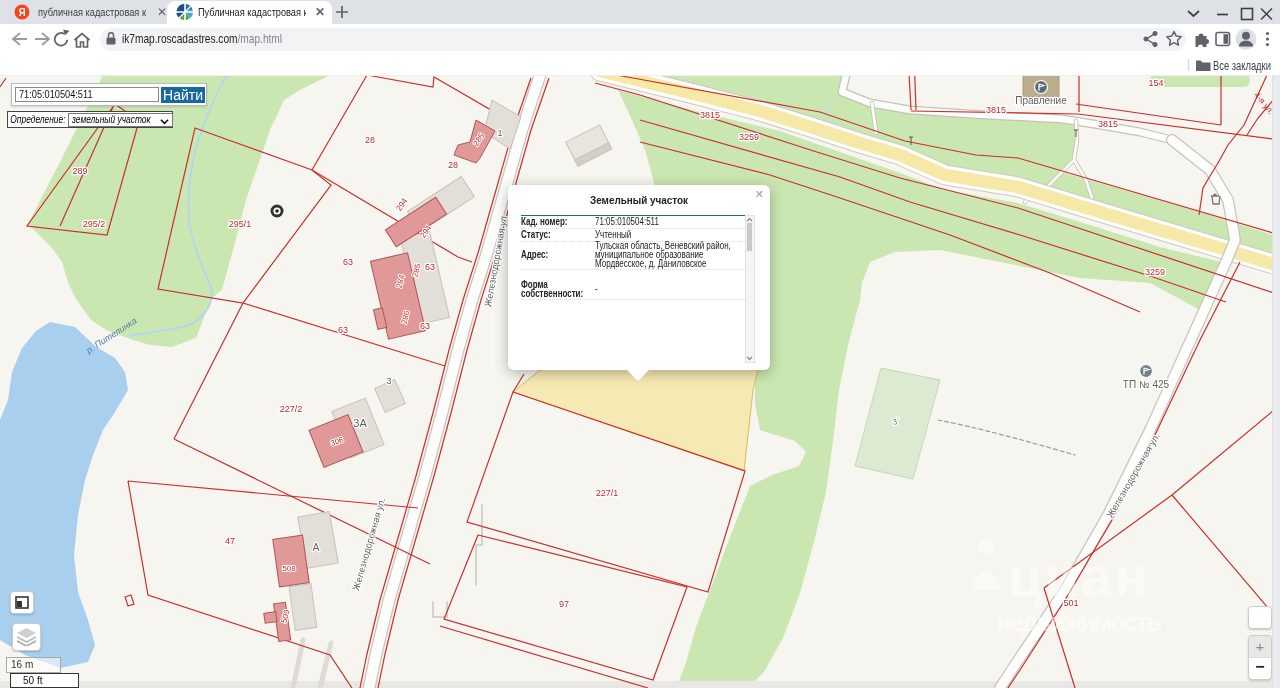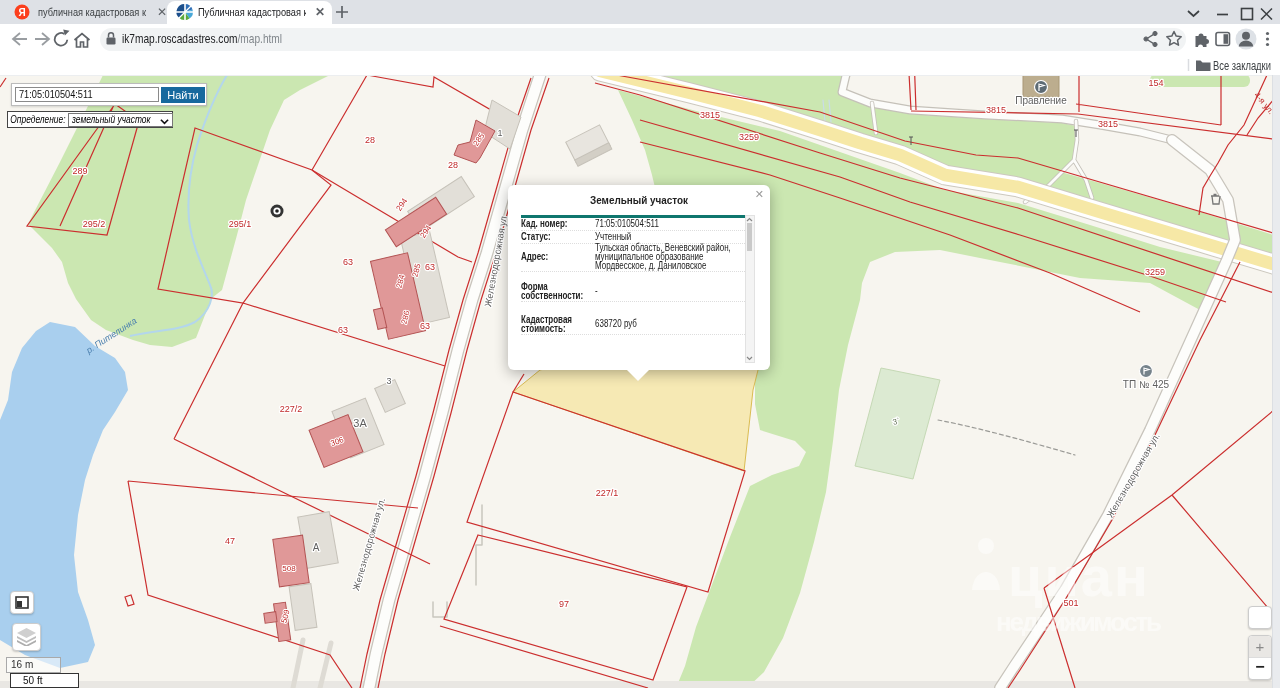--- a/index.html
+++ b/index.html
@@ -16,28 +16,28 @@
   #navbar{left:0;top:24px;width:1280px;height:31px;background:#fff;}
   #urlpill{left:100px;top:28px;width:1086px;height:23px;background:#f1f3f4;border-radius:12px;}
   #urltext{left:122px;top:31px;font-size:13px;color:#202124;transform:scaleX(0.78);transform-origin:left center;white-space:nowrap;}
   #urltext span{color:#80868b;}
   #bookbar{left:0;top:55px;width:1280px;height:20px;background:#fff;border-bottom:1px solid #eceef0;}
   #allbm{left:1213px;top:59px;width:80px;font-size:12px;color:#3c4043;white-space:nowrap;transform:scaleX(0.78);transform-origin:left center;}
   
   #searchpanel{left:11px;top:83px;width:194px;height:21px;background:#fff;border:1px solid #bbb;box-shadow:0 1px 2px rgba(0,0,0,.15);}
   #searchinput{left:3px;top:2.5px;width:139px;height:13px;border:1px solid #8a8a8a;background:#fff;font-size:10px;color:#111;padding:0 0 0 3px;line-height:13px;white-space:nowrap;}
   #searchinput span{display:inline-block;transform:scaleX(0.92);transform-origin:left center;}
-  #searchbtn{left:149px;top:2.5px;width:44px;height:16px;background:#17699e;color:#fff;font-size:11px;text-align:center;line-height:16px;}
+  #searchbtn{left:149px;top:2.5px;width:44px;height:16px;background:#17699e;color:#fff;font-size:14px;text-align:center;line-height:16px;}
   #defpanel{left:7px;top:111px;width:164px;height:15px;background:#fff;border:1px solid #444;font-size:10px;color:#000;white-space:nowrap;line-height:15px;font-style:italic;}
   #defsel{position:absolute;left:60px;top:0.5px;width:100px;height:12px;border:1px solid #777;background:#fff;font-size:10px;line-height:12px;padding-left:3px;}
   
   #popup{left:508px;top:185px;width:262px;height:185px;background:#fff;border-radius:6px;box-shadow:0 3px 14px rgba(0,0,0,.3);}
   #popup .x{position:absolute;right:6px;top:3px;color:#9a9a9a;font-size:11px;}
   #popup .title{position:absolute;left:0;top:9px;width:100%;text-align:center;font-weight:bold;font-size:11px;color:#222;transform:scaleX(0.9);}
-  #ptable{position:absolute;left:13px;top:30px;width:224px;height:146px;font-size:10px;color:#222;border-top:3px solid #0f766e;}
+  #ptable{position:absolute;left:13px;top:30px;width:224px;height:146px;font-size:10px;color:#222;border-top:1px solid #0f766e;}
   #ptable .row{position:absolute;left:0;width:224px;border-bottom:1px dotted #ddd;}
   #ptable .lab{position:absolute;left:0;top:50%;transform:translateY(-50%) scaleX(0.8);transform-origin:left center;font-weight:bold;width:91px;line-height:9.2px;font-size:10px;}
   #ptable .val{position:absolute;left:74px;top:50%;transform:translateY(-50%) scaleX(0.8);transform-origin:left center;width:188px;line-height:9.2px;font-size:10px;}
   #pscroll{position:absolute;left:237px;top:30px;width:8px;height:146px;background:#f4f4f4;border:1px solid #e2e2e2;}
   #pthumb{position:absolute;left:1px;top:7px;width:5px;height:28px;background:#c9c9c9;}
   #parrow{left:627px;top:370px;width:0;height:0;border-left:11px solid transparent;border-right:11px solid transparent;border-top:11px solid #fff;}
   
   .ctrlbtn{background:#fff;border:1px solid #ccc;border-radius:4px;box-shadow:0 1px 2px rgba(0,0,0,.2);}
   #scale10{left:6px;top:657px;width:49px;height:14px;background:rgba(255,255,255,.55);border:1px solid #a9a9a9;font-size:10px;color:#333;line-height:14px;padding-left:4px;}
   #scale50{left:10px;top:673px;width:55px;height:13px;background:#fff;border:1px solid #333;font-size:10px;color:#111;line-height:13px;padding-left:12px;}
@@ -333,24 +333,20 @@
         <span class="val">Учтенный</span>
       </div>
     <div class="row" style="top:25px;height:28px">
         <span class="lab">Адрес:</span>
         <span class="val">Тульская область, Веневский район, муниципальное образование Мордвесское, д. Даниловское</span>
       </div>
     <div class="row" style="top:63px;height:20px">
         <span class="lab">Форма собственности:</span>
         <span class="val">-</span>
       </div>
-    <div class="row" style="top:95px;height:21px">
-        <span class="lab">Кадастровая стоимость:</span>
-        <span class="val">638720 руб</span>
-      </div>
   </div>
   <div id="pscroll">
       <div id="pthumb"></div>
     <svg style="position:absolute;left:0px;top:1px" width="7" height="6" viewBox="0 0 7 6">
         <path d="M1 4 L3.5 1.5 L6 4" fill="none" stroke="#888" stroke-width="1.2"></path>
       </svg>
     <svg style="position:absolute;left:0px;bottom:1px" width="7" height="6" viewBox="0 0 7 6">
         <path d="M1 2 L3.5 4.5 L6 2" fill="none" stroke="#888" stroke-width="1.2"></path>
       </svg>
   </div>

